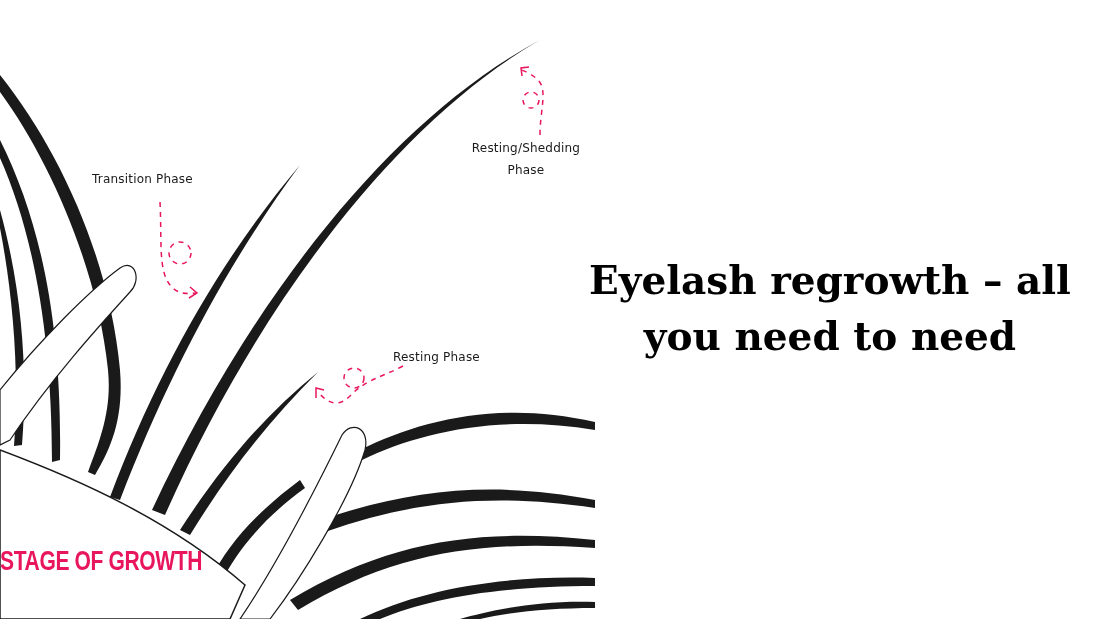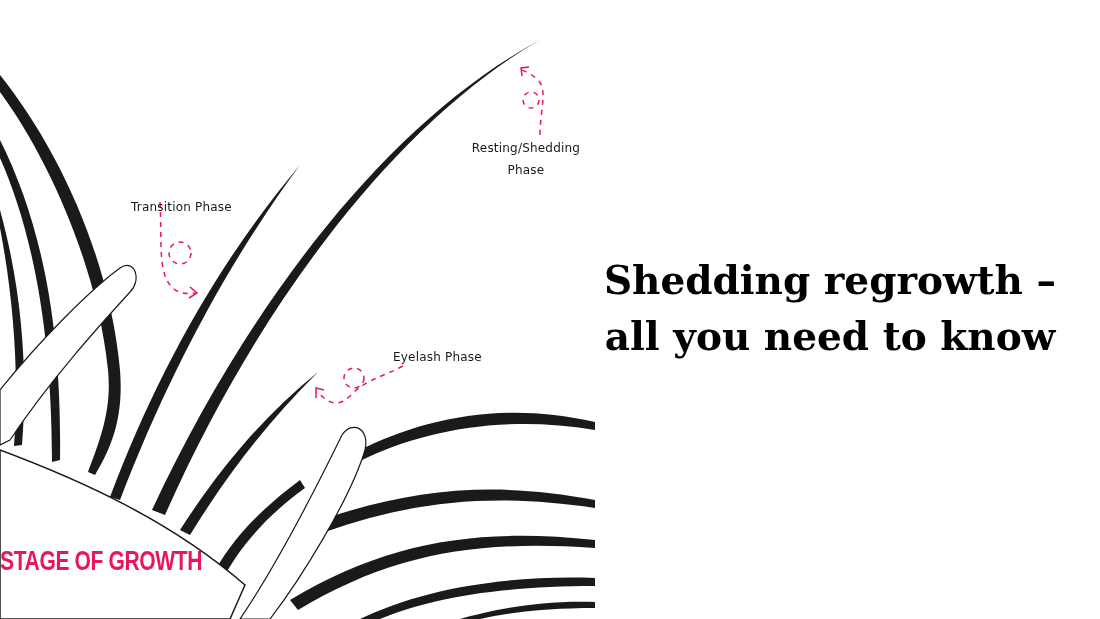--- a/index.html
+++ b/index.html
@@ -46,22 +46,22 @@
       <path d="M403,366 C380,378 365,380 350,396 C340,406 330,406 318,392"></path>
       <circle cx="354" cy="378" r="10"></circle>
     </g>
     <g fill="none" stroke="#e8175d" stroke-width="1.5">
       <path d="M190,287 L197,293 L189,298"></path>
       <path d="M522,76 L521,68 L529,67"></path>
       <path d="M316,398 L316,388 L324,390"></path>
     </g>
   </svg>
 
-  <div class="label" style="left:92px; top:196px;margin-left:39px;">Transition Phase</div>
+  <div class="label" style="left:92px; top:168px;">Transition Phase</div>
   <div class="label" style="left:452px; top:137px; width:148px;">
     <div>Resting/Shedding</div>
     <div>Phase</div>
   </div>
-  <div class="label" style="left:393px; top:346px;">Eyelash Phase</div>
+  <div class="label" style="left:393px; top:346px;">Resting Phase</div>
   <div class="stage">STAGE OF GROWTH</div>
 </div>
 
-<h1 class="title">Shedding regrowth – all you need to know</h1>
+<h1 class="title">Eyelash regrowth – all you need to need</h1>
 
 </body></html>

